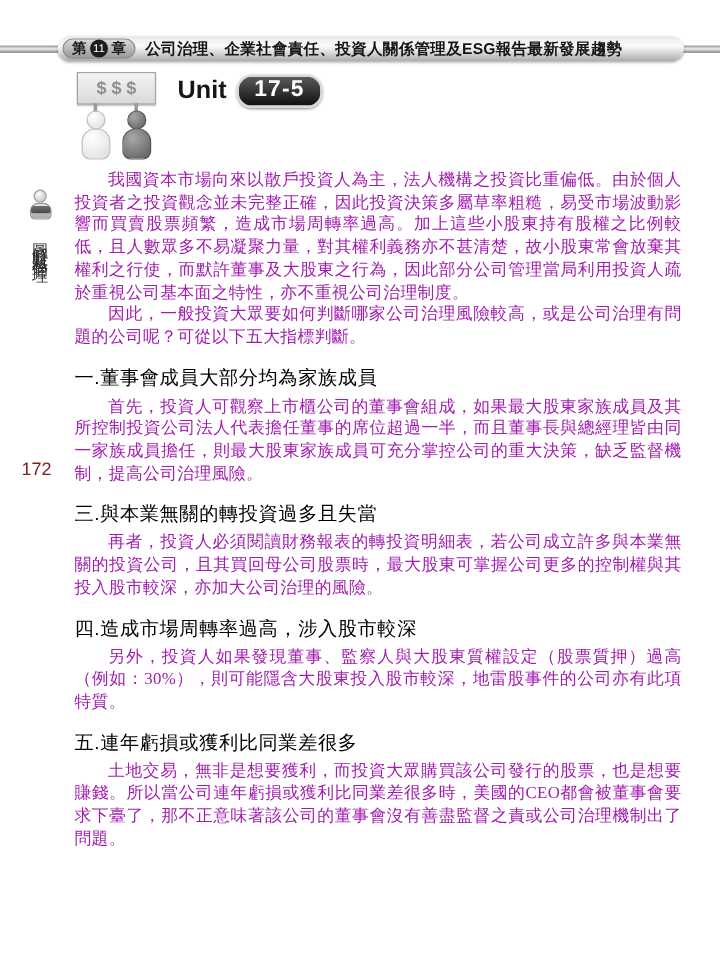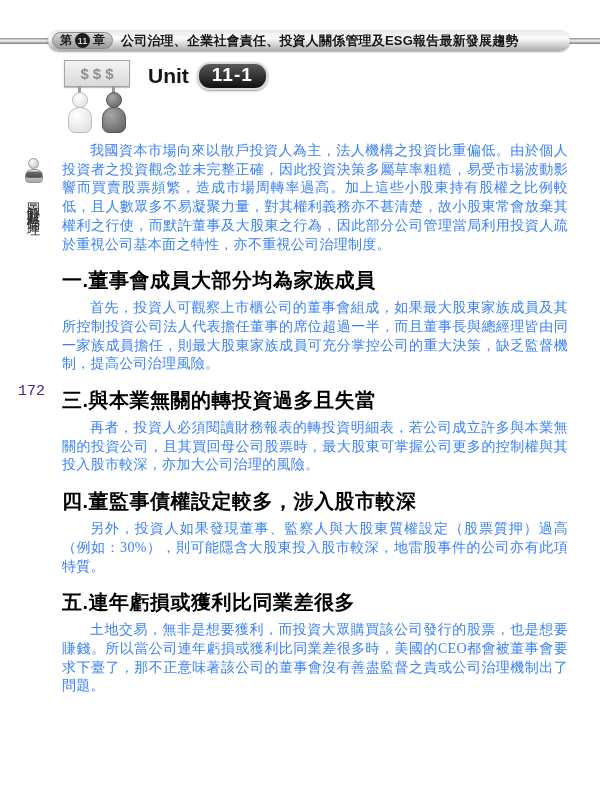--- a/index.html
+++ b/index.html
@@ -96,23 +96,23 @@
     writing-mode: vertical-rl;
     text-orientation: upright;
     font-size: 13.5px;
     letter-spacing: 4px;
     font-weight: 500;
     color: #2d2d2d;
     font-family: "Liberation Serif", serif;
   }
   .page-number {
     position: absolute; left: 18px; top: 383px;
-    font-family: Liberation Mono, monospace;
+    font-family: Liberation Sans, sans-serif;
     font-size: 15px;
-    color: #4c1d95;
+    color: #7f1d1d;
   }
 
   
   .content { position: absolute; left: 62px; top: 58px; width: 506px; }
   .unit-header { display: flex; align-items: flex-start; gap: 14px; min-height: 78px; }
   .money-icon { position: relative; width: 72px; height: 76px; flex: 0 0 72px; }
   .money-icon .sign {
     position: absolute; left: 2px; top: 2px;
     width: 66px; height: 27px;
     background: linear-gradient(180deg, #f4f4f4, #d9d9d9);
@@ -167,28 +167,28 @@
     letter-spacing: 1.5px;
     white-space: nowrap;
   }
 
   
   .body-p {
     font-size: 14px;
     line-height: 18.7px;
     text-align: justify;
     text-indent: 2em;
-    color: #3b82f6;
+    color: #a21caf;
     letter-spacing: 0.3px;
   }
   .intro-0 { margin-top: 6px; }
   .section-heading {
     font-family: "Liberation Sans", sans-serif;
-    font-size: 20px;
-    font-weight: bold;
+    font-size: 16px;
+    font-weight: normal;
     color: #000000;
     margin: 13px 0 5px;
     letter-spacing: 0.5px;
   }
 </style>
 </head>
 <body>
 
 <div class="page">
 
@@ -225,40 +225,41 @@
           <div class="p-body"></div>
         </div>
         <div class="person person-dark">
           <div class="p-head"></div>
           <div class="p-body"></div>
         </div>
       </div>
       <div class="unit-text">
         <div class="unit-row">
           <span class="unit-label">Unit</span>
-          <span class="unit-badge">11-1</span>
+          <span class="unit-badge">17-5</span>
         </div>
       </div>
     </div>
 
     <p class="body-p intro-0">我國資本市場向來以散戶投資人為主，法人機構之投資比重偏低。由於個人投資者之投資觀念並未完整正確，因此投資決策多屬草率粗糙，易受市場波動影響而買賣股票頻繁，造成市場周轉率過高。加上這些小股東持有股權之比例較低，且人數眾多不易凝聚力量，對其權利義務亦不甚清楚，故小股東常會放棄其權利之行使，而默許董事及大股東之行為，因此部分公司管理當局利用投資人疏於重視公司基本面之特性，亦不重視公司治理制度。</p>
+    <p class="body-p">因此，一般投資大眾要如何判斷哪家公司治理風險較高，或是公司治理有問題的公司呢？可從以下五大指標判斷。</p>
 
     <section>
       <h2 class="section-heading">一.董事會成員大部分均為家族成員</h2>
       <p class="body-p">首先，投資人可觀察上市櫃公司的董事會組成，如果最大股東家族成員及其所控制投資公司法人代表擔任董事的席位超過一半，而且董事長與總經理皆由同一家族成員擔任，則最大股東家族成員可充分掌控公司的重大決策，缺乏監督機制，提高公司治理風險。</p>
     </section>
 
 
     <section>
       <h2 class="section-heading">三.與本業無關的轉投資過多且失當</h2>
       <p class="body-p">再者，投資人必須閱讀財務報表的轉投資明細表，若公司成立許多與本業無關的投資公司，且其買回母公司股票時，最大股東可掌握公司更多的控制權與其投入股市較深，亦加大公司治理的風險。</p>
     </section>
 
     <section>
-      <h2 class="section-heading">四.董監事債權設定較多，涉入股市較深</h2>
+      <h2 class="section-heading">四.造成市場周轉率過高，涉入股市較深</h2>
       <p class="body-p">另外，投資人如果發現董事、監察人與大股東質權設定（股票質押）過高（例如：30%），則可能隱含大股東投入股市較深，地雷股事件的公司亦有此項特質。</p>
     </section>
 
     <section>
       <h2 class="section-heading">五.連年虧損或獲利比同業差很多</h2>
       <p class="body-p">土地交易，無非是想要獲利，而投資大眾購買該公司發行的股票，也是想要賺錢。所以當公司連年虧損或獲利比同業差很多時，美國的CEO都會被董事會要求下臺了，那不正意味著該公司的董事會沒有善盡監督之責或公司治理機制出了問題。</p>
     </section>
 
   </main>
 </div>

